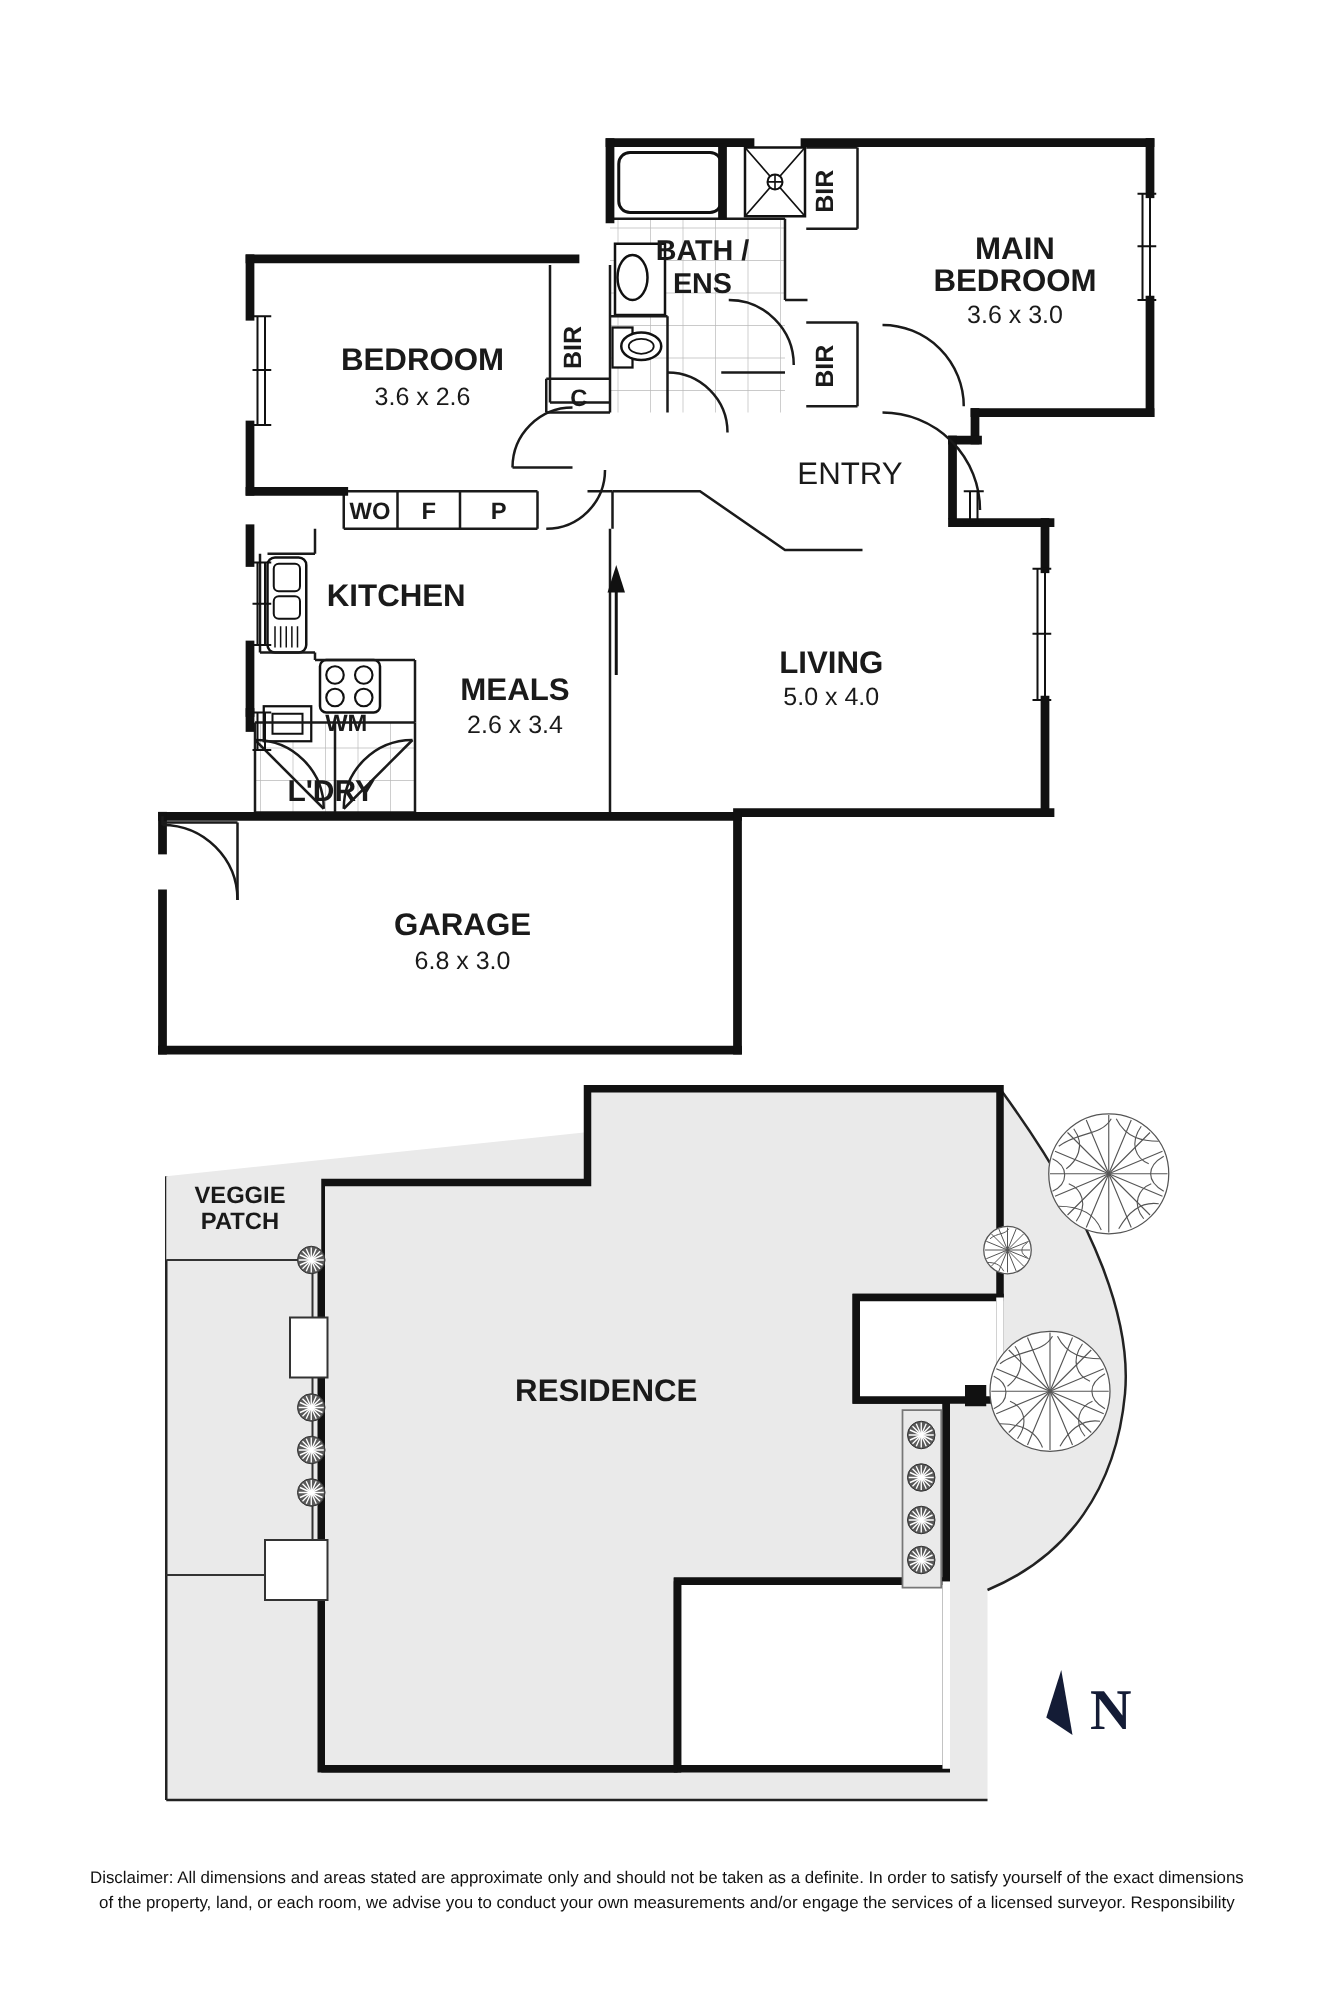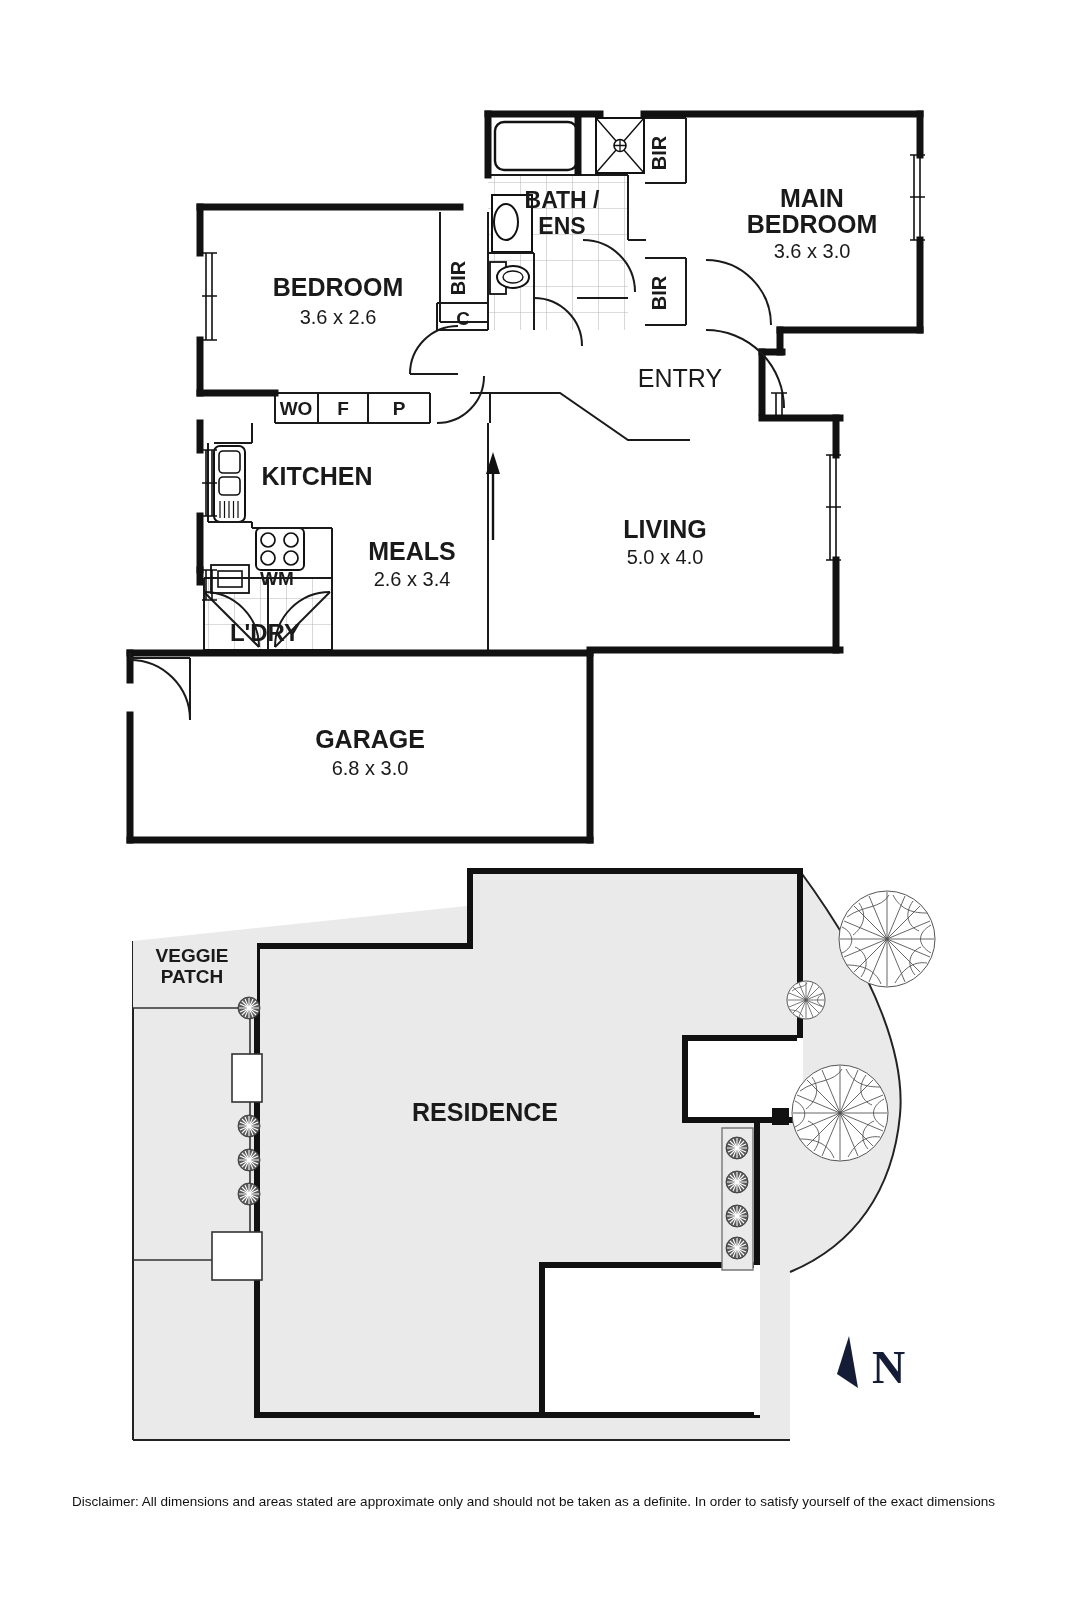--- a/index.html
+++ b/index.html
@@ -360,15 +360,16 @@
     <g>
       <path d="M849 1336 L858 1388 L837 1374 Z" fill="#141c36"></path>
       <text x="872" y="1383" font-size="46" font-weight="bold" fill="#141c36" font-family="Liberation Serif, serif">N</text>
     </g>
 
   </svg>
   </div>
 
   <div id="disclaimer">
     <p>Disclaimer: All dimensions and areas stated are approximate only and should not be taken as a definite. In order to satisfy yourself of the exact dimensions</p>
+    <p>of the property, land, or each room, we advise you to conduct your own measurements and/or engage the services of a licensed surveyor. Responsibility</p>
   </div>
 
 </div>
 
 </body></html>

